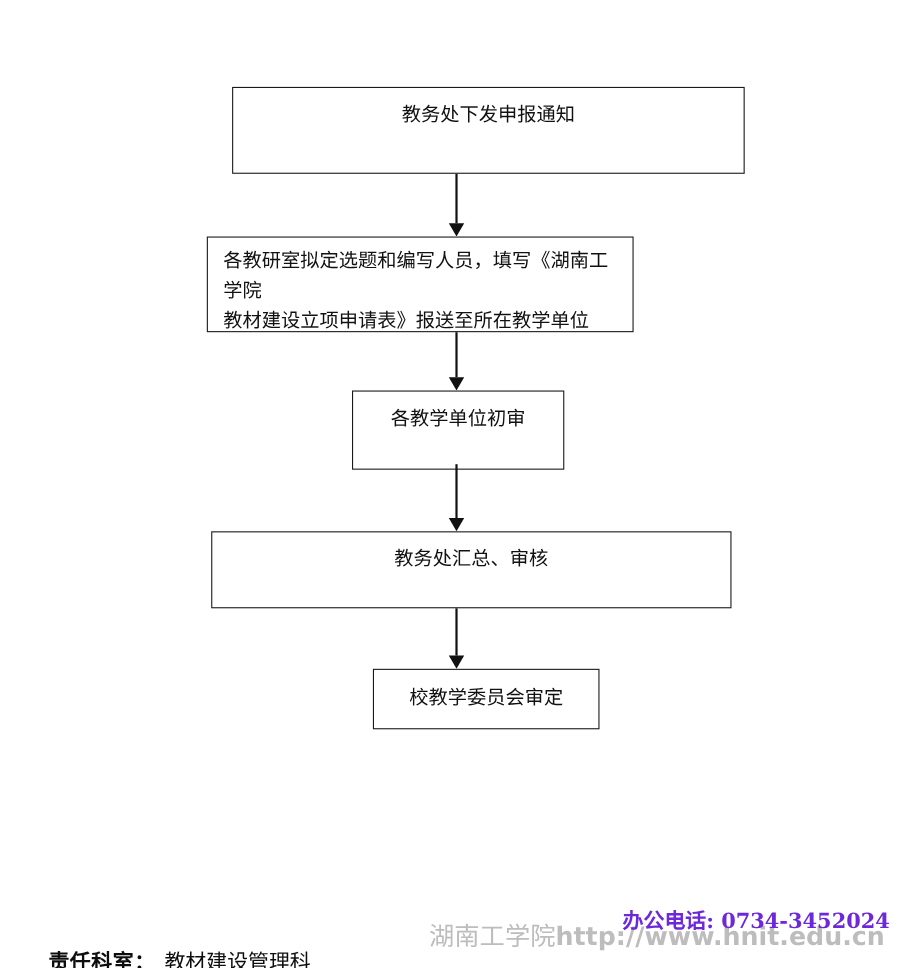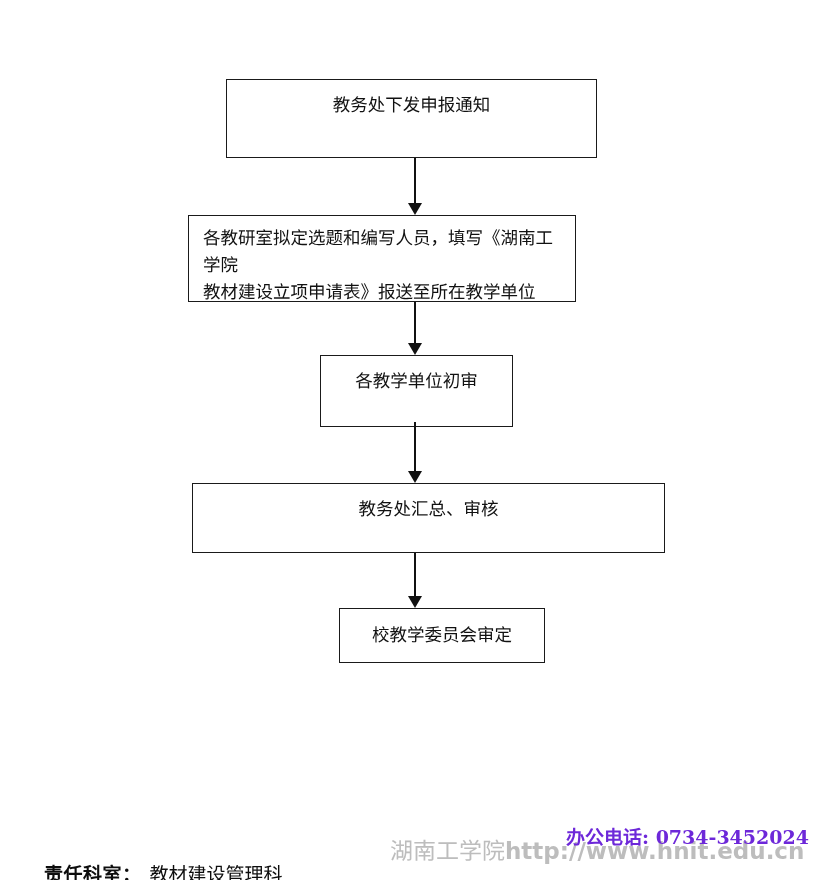--- a/index.html
+++ b/index.html
@@ -46,21 +46,21 @@
     font-family: "DejaVu Serif", "Liberation Serif", serif;
     font-size: 17.5px;
     line-height: 1.55;
     color: #111111;
     white-space: pre-line;
   }
   .box-text.center { text-align: center; }
   .box-text.left   { text-align: left; }
 
   
-  #box-notice      { left: 211px; top: 79px;  width: 371px; height: 79px; margin-left: 15px; }
+  #box-notice      { left: 211px; top: 79px;  width: 466px; height: 79px; }
   #box-notice .box-text     { padding: 12px 10px 0 10px; }
 
   #box-proposal    { left: 188px; top: 215px; width: 388px; height: 87px; }
   #box-proposal .box-text   { padding: 9px 14px 0 14px; }
 
   #box-unit-review { left: 320px; top: 355px; width: 193px; height: 72px; }
   #box-unit-review .box-text{ padding: 12px 8px 0 8px; }
 
   #box-summary     { left: 192px; top: 483px; width: 473px; height: 70px; }
   #box-summary .box-text    { padding: 12px 8px 0 8px; }

